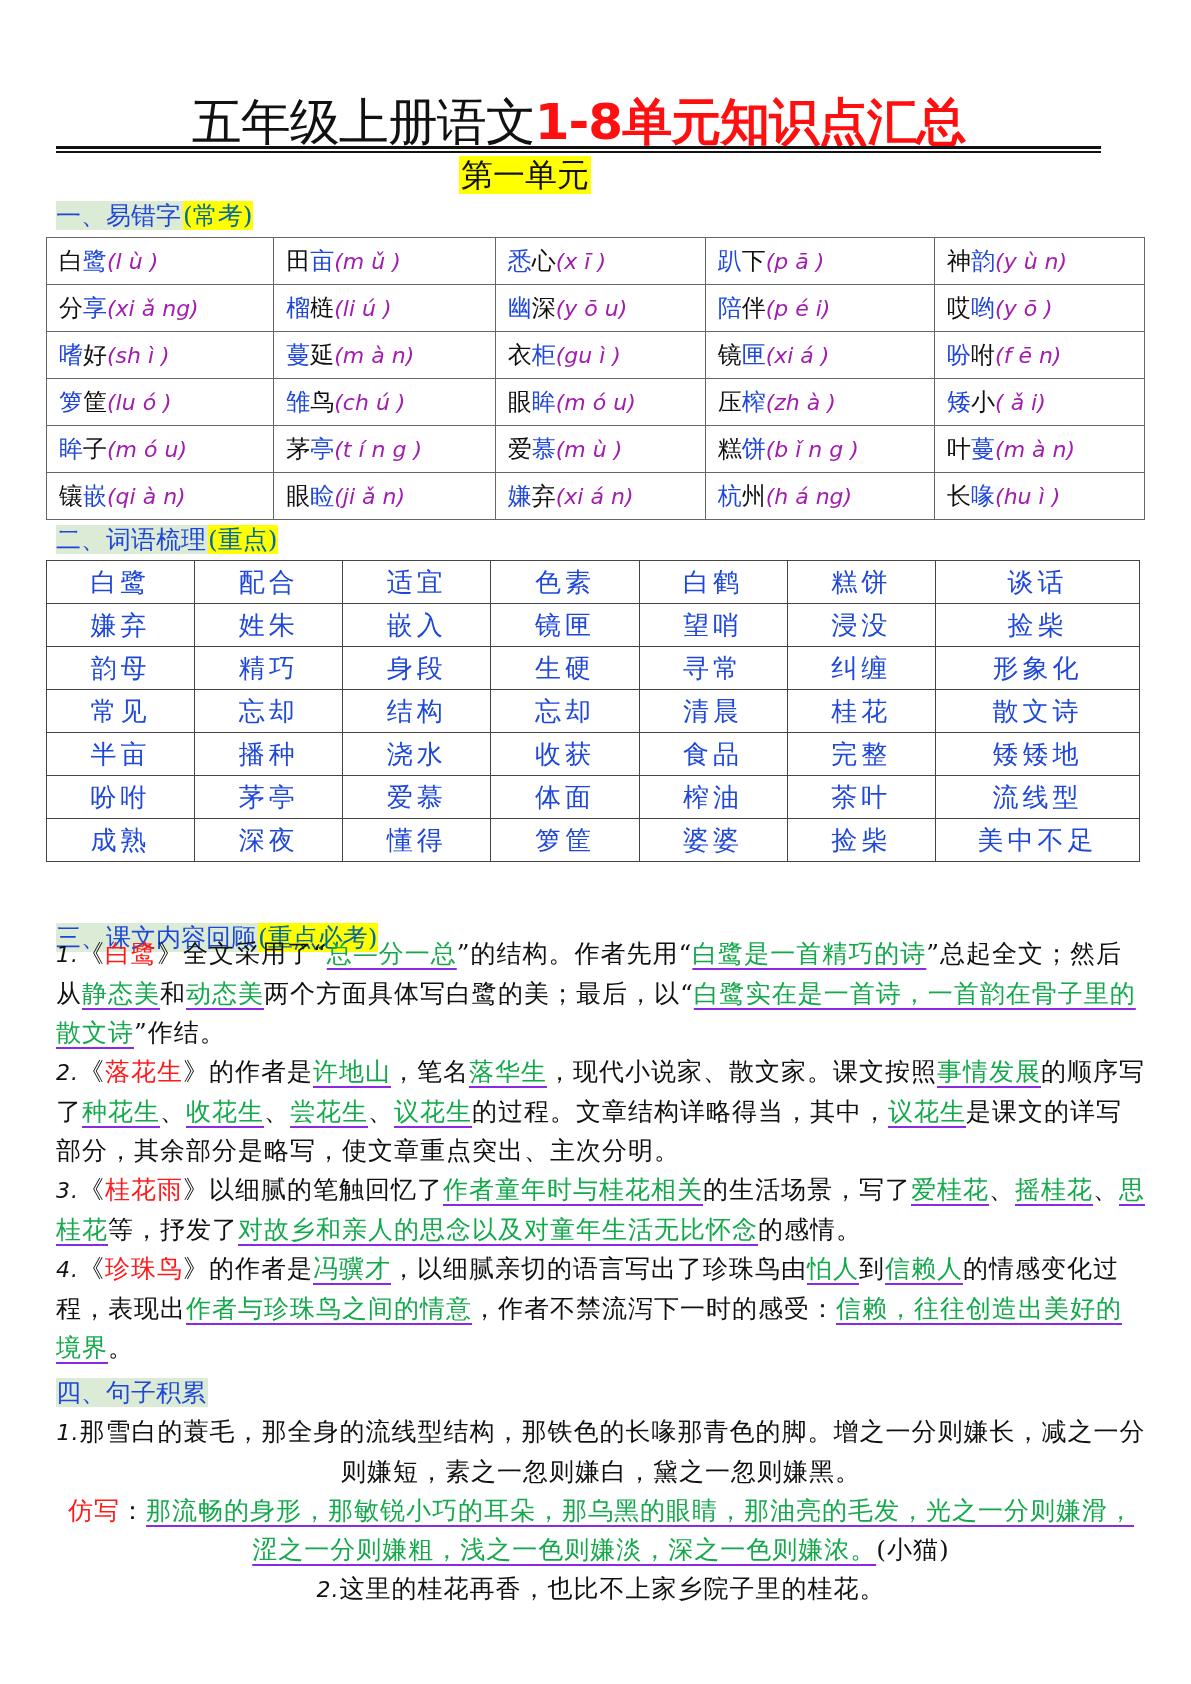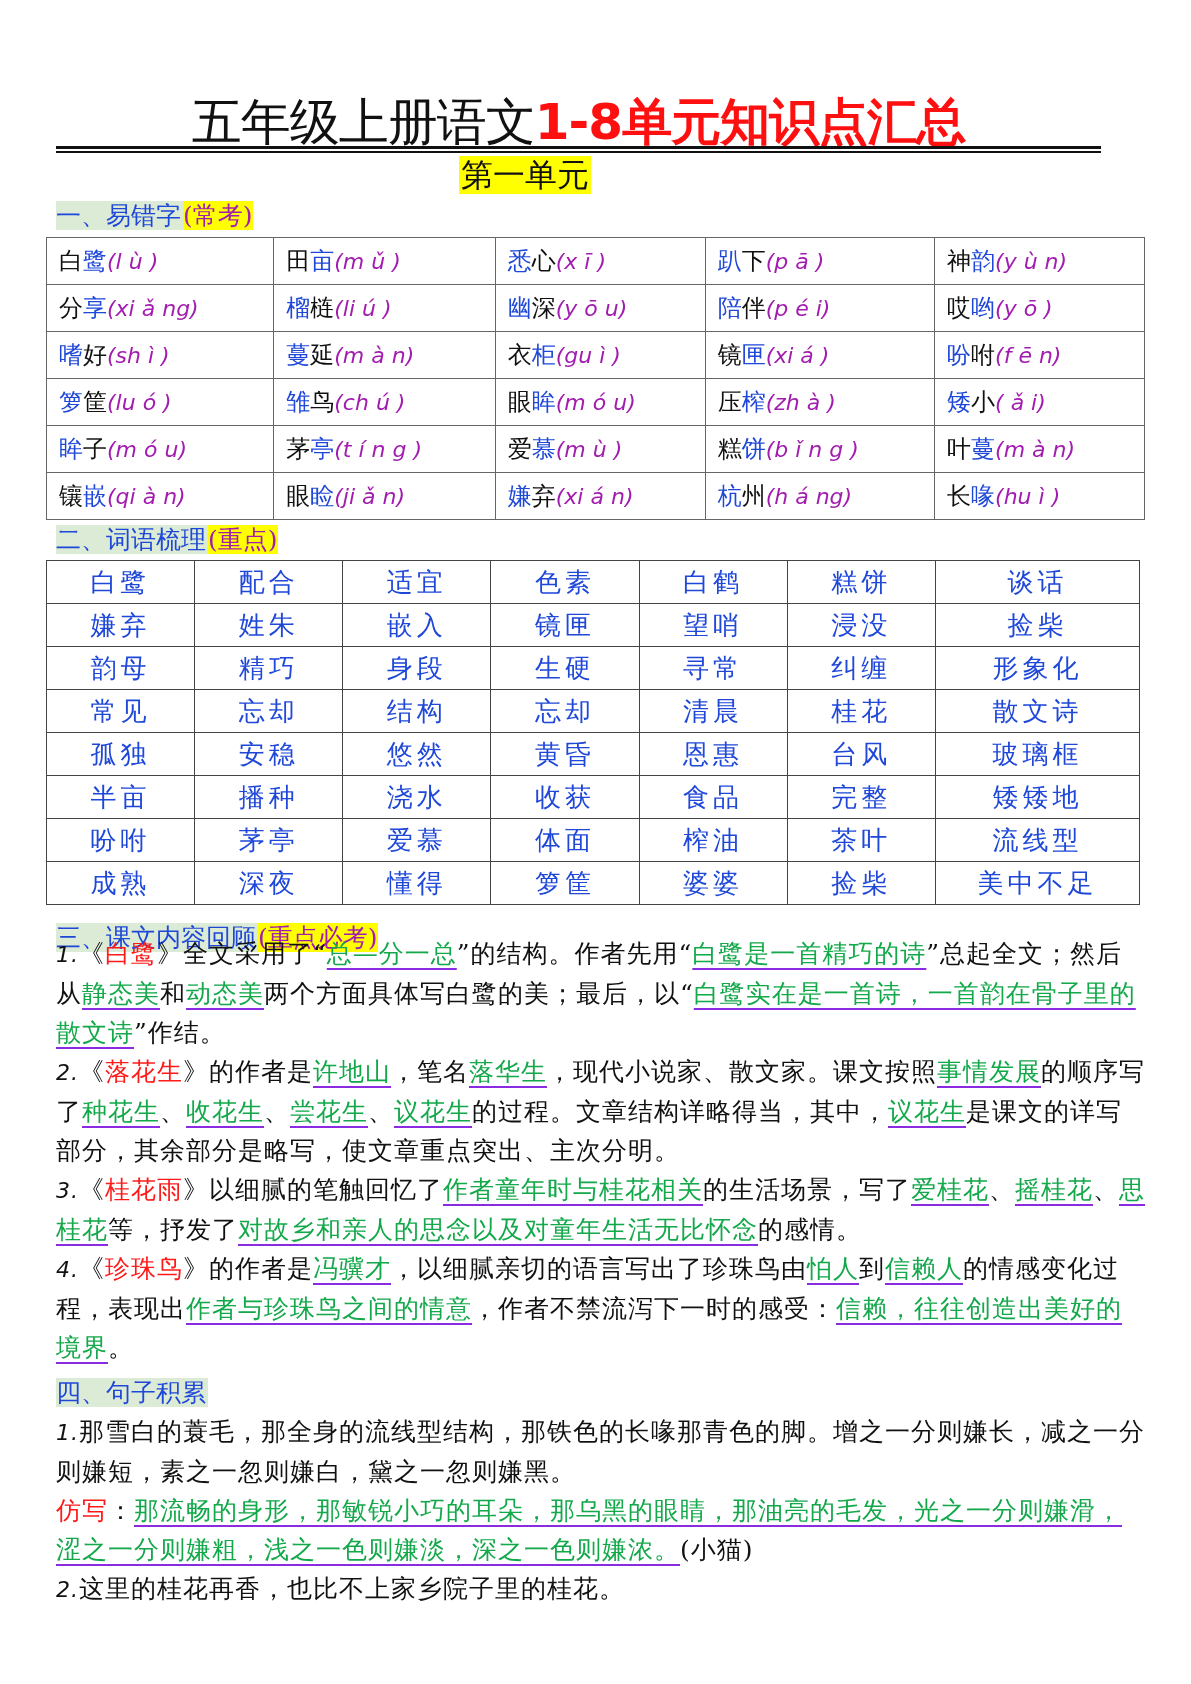--- a/index.html
+++ b/index.html
@@ -6,21 +6,21 @@
   body { width:1191px; height:1684px; position:relative; overflow:hidden;
          font-family:"DejaVu Serif", serif; color:#111; }
   .title-wrap { position:absolute; left:56px; top:92px; width:1045px; text-align:center; }
   .title { font-family:"DejaVu Sans", sans-serif; font-size:50px; line-height:60px; font-weight:normal; letter-spacing:-1px; display:inline-block; }
   .title .red { color:#ff1010; font-weight:bold; }
   .rule { position:absolute; left:56px; width:1045px; height:3px; background:#111; }
   .unit { position:absolute; left:0; width:1050px; top:155px; text-align:center; }
   .unit span { background:#ffff00; font-size:32px; line-height:40px; padding:0 2px; font-family:"DejaVu Sans", sans-serif; }
   .sec { position:absolute; left:56px; font-size:25px; line-height:36px; white-space:nowrap; }
   .sec .h { background:#dcebd6; color:#1f48d9; padding-right:2px; }
-  .sec .tag { background:#ffff00; color:#a21caf; }
+  .sec .tag { background:#ffff00; color:#0369a1; }
   table { border-collapse:collapse; position:absolute; }
   .t1 { left:46px; top:237px; width:1099px; }
   .t1 td { border:1.5px solid #666; height:46px; padding:0 0 0 12px; font-size:24px; white-space:nowrap; font-family:"DejaVu Serif", serif; }
   .t1 td .b { color:#1f48d9; }
   .t1 td .py { color:#a21caf; font-family:"DejaVu Sans", sans-serif; font-style:italic; font-size:22px; }
   .t2 { left:46px; top:560px; width:1094px; }
   .t2 td { border:1.5px solid #444; height:40px; text-align:center; color:#1f48d9; font-size:26px; letter-spacing:4px; }
   .para { position:absolute; left:56px; width:1090px; font-size:25px; line-height:39px; letter-spacing:1px; }
   .r { color:#ff1a1a; }
   .g { color:#13a84a; text-decoration:underline; text-decoration-color:#8a2be2; text-underline-offset:6px; text-decoration-thickness:2px; }
@@ -118,29 +118,20 @@
       <tr>
         <td style="width: 137px;">常见</td>
         <td style="width: 137px;">忘却</td>
         <td style="width: 137px;">结构</td>
         <td style="width: 137px;">忘却</td>
         <td style="width: 137px;">清晨</td>
         <td style="width: 137px;">桂花</td>
         <td style="width: 190px;">散文诗</td>
       </tr>
       <tr>
-        <td style="width: 137px;">孤独</td>
-        <td style="width: 137px;">安稳</td>
-        <td style="width: 137px;">悠然</td>
-        <td style="width: 137px;">黄昏</td>
-        <td style="width: 137px;">恩惠</td>
-        <td style="width: 137px;">台风</td>
-        <td style="width: 190px;">玻璃框</td>
-      </tr>
-      <tr>
         <td style="width: 137px;">半亩</td>
         <td style="width: 137px;">播种</td>
         <td style="width: 137px;">浇水</td>
         <td style="width: 137px;">收获</td>
         <td style="width: 137px;">食品</td>
         <td style="width: 137px;">完整</td>
         <td style="width: 190px;">矮矮地</td>
       </tr>
       <tr>
         <td style="width: 137px;">吩咐</td>
@@ -165,17 +156,17 @@
 
 <div class="sec" style="top:896px;margin-top:24px;"><span class="h">三、课文内容回顾</span><span class="tag">(重点必考)</span></div>
 <div class="para" id="review" style="top:934px;">
     <div><span class="num">1.</span><span>《</span><span class="r">白鹭</span><span>》全文采用了“</span><span class="g">总—分一总</span><span>”的结构。作者先用“</span><span class="g">白鹭是一首精巧的诗</span><span>”总起全文；然后从</span><span class="g">静态美</span><span>和</span><span class="g">动态美</span><span>两个方面具体写白鹭的美；最后，以“</span><span class="g">白鹭实在是一首诗，一首韵在骨子里的散文诗</span><span>”作结。</span></div>
     <div><span class="num">2.</span><span>《</span><span class="r">落花生</span><span>》的作者是</span><span class="g">许地山</span><span>，笔名</span><span class="g">落华生</span><span>，现代小说家、散文家。课文按照</span><span class="g">事情发展</span><span>的顺序写了</span><span class="g">种花生</span><span>、</span><span class="g">收花生</span><span>、</span><span class="g">尝花生</span><span>、</span><span class="g">议花生</span><span>的过程。文章结构详略得当，其中，</span><span class="g">议花生</span><span>是课文的详写部分，其余部分是略写，使文章重点突出、主次分明。</span></div>
     <div><span class="num">3.</span><span>《</span><span class="r">桂花雨</span><span>》以细腻的笔触回忆了</span><span class="g">作者童年时与桂花相关</span><span>的生活场景，写了</span><span class="g">爱桂花</span><span>、</span><span class="g">摇桂花</span><span>、</span><span class="g">思桂花</span><span>等，抒发了</span><span class="g">对故乡和亲人的思念以及对童年生活无比怀念</span><span>的感情。</span></div>
     <div><span class="num">4.</span><span>《</span><span class="r">珍珠鸟</span><span>》的作者是</span><span class="g">冯骥才</span><span>，以细腻亲切的语言写出了珍珠鸟由</span><span class="g">怕人</span><span>到</span><span class="g">信赖人</span><span>的情感变化过程，表现出</span><span class="g">作者与珍珠鸟之间的情意</span><span>，作者不禁流泻下一时的感受：</span><span class="g">信赖，往往创造出美好的境界</span><span>。</span></div>
   </div>
 
 <div class="sec" style="top:1375px;"><span class="h">四、句子积累</span></div>
-<div class="para" id="sentences" style="top:1412px;">
+<div class="para" id="sentences" style="top:1412px;text-align:center;">
     <div><span class="num">1.</span><span>那雪白的蓑毛，那全身的流线型结构，那铁色的长喙那青色的脚。增之一分则嫌长，减之一分则嫌短，素之一忽则嫌白，黛之一忽则嫌黑。</span></div>
     <div><span class="r">仿写</span><span>：</span><span class="g">那流畅的身形，那敏锐小巧的耳朵，那乌黑的眼睛，那油亮的毛发，光之一分则嫌滑，涩之一分则嫌粗，浅之一色则嫌淡，深之一色则嫌浓。</span><span>(小猫)</span></div>
     <div><span class="num">2.</span><span>这里的桂花再香，也比不上家乡院子里的桂花。</span></div>
   </div>
 
 </body></html>

